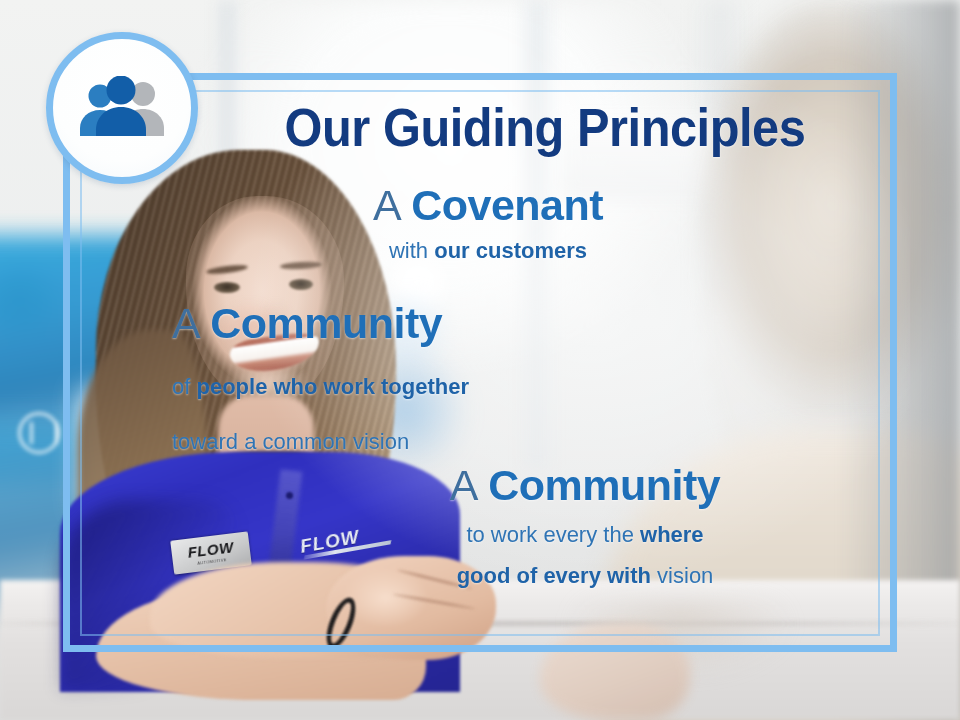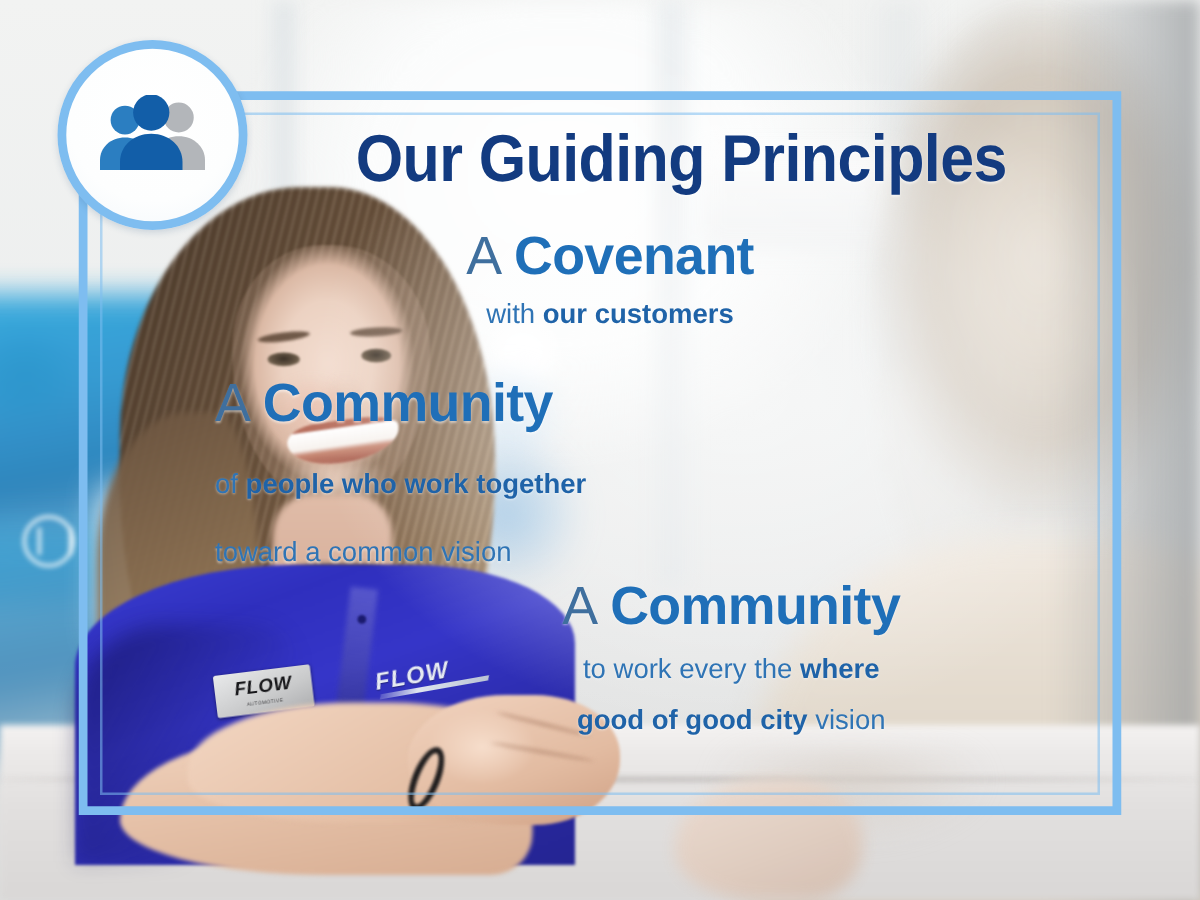--- a/index.html
+++ b/index.html
@@ -513,18 +513,18 @@
 
     <div class="block" id="block-commitment">
       <div class="head">
         <span class="art">A</span>
         <span class="word">Community</span>
       </div>
       <div class="sub">
         <span>to work every the </span><b>where</b>
       </div>
       <div class="sub">
-        <b>good of good city</b><span> vision</span>
+        <b>good of every with</b><span> vision</span>
       </div>
     </div>
 
   </div>
 </div>
 
 </body></html>

